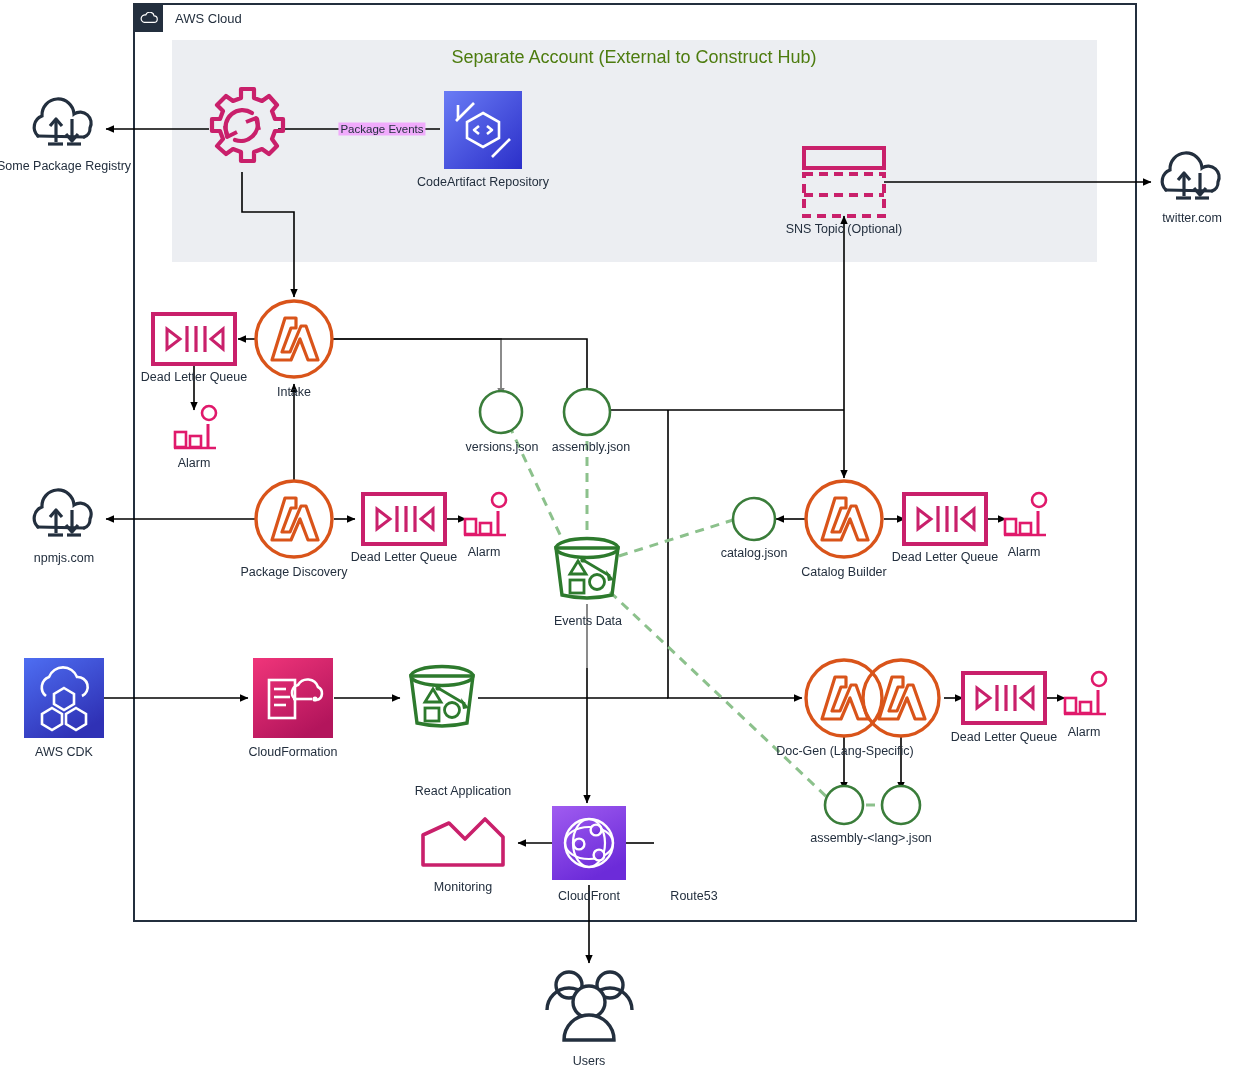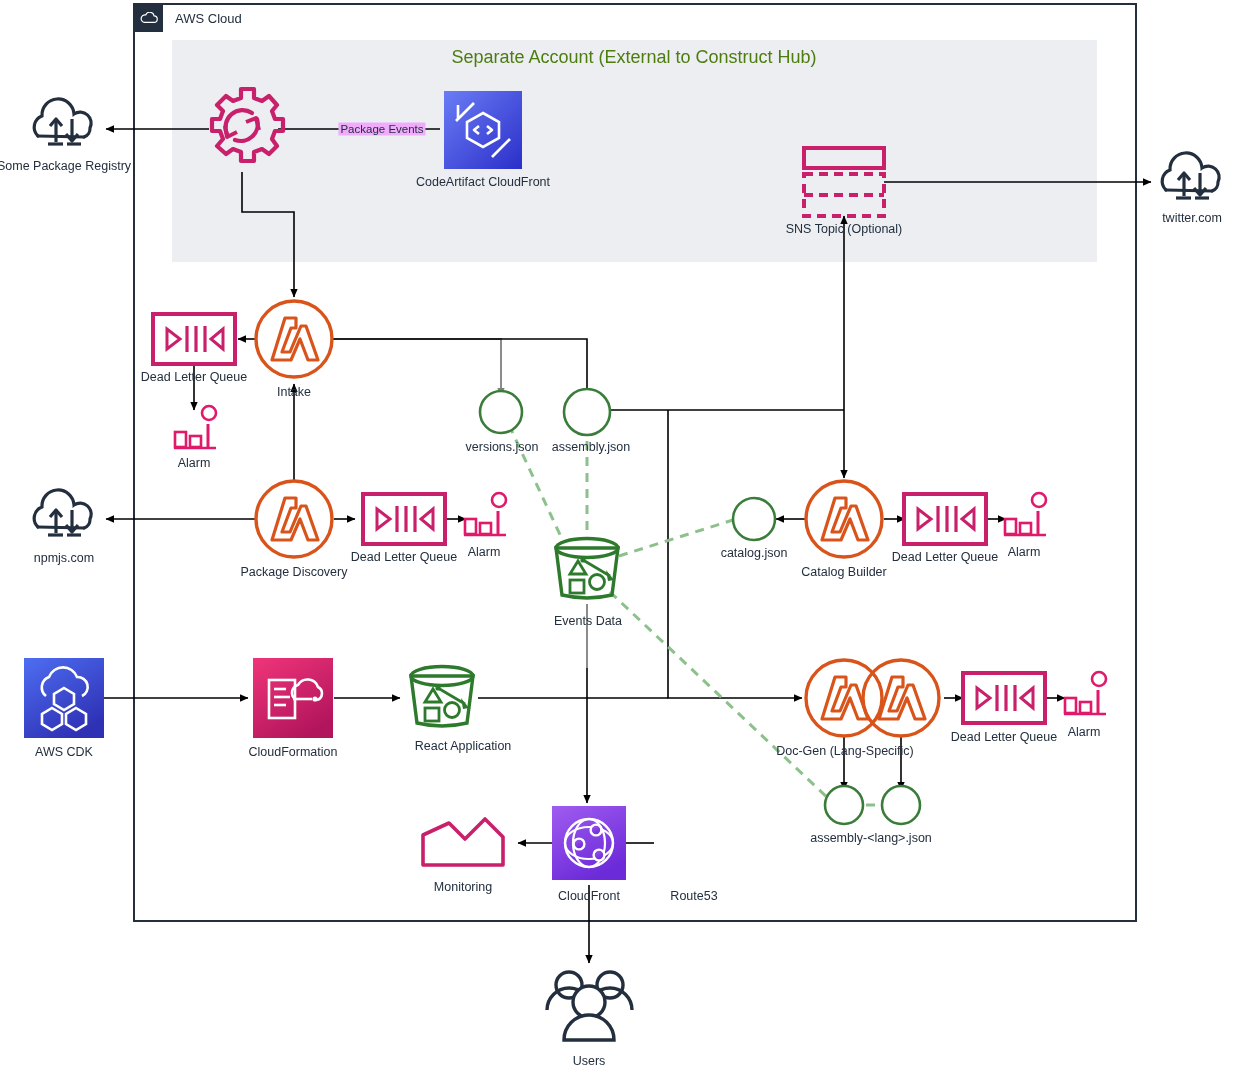--- a/index.html
+++ b/index.html
@@ -348,40 +348,40 @@
       <circle cx="44" cy="24" r="5.4" fill="url(#gCFr)" stroke="#fff" stroke-width="2.4"></circle>
       <circle cx="27" cy="38" r="5.4" fill="url(#gCFr)" stroke="#fff" stroke-width="2.4"></circle>
       <circle cx="47" cy="49" r="5.4" fill="url(#gCFr)" stroke="#fff" stroke-width="2.4"></circle>
     </svg>
   </div>
 
 
   <div class="edge-lbl" style="left:382px;top:129px;">Package Events</div>
 
   <div class="lbl" style="left:64px;top:159px;">Some Package Registry</div>
-  <div class="lbl" style="left:483px;top:175px;">CodeArtifact CloudFront</div>
+  <div class="lbl" style="left:483px;top:175px;">CodeArtifact Repository</div>
   <div class="lbl" style="left:844px;top:222px;">SNS Topic (Optional)</div>
   <div class="lbl" style="left:1192px;top:211px;">twitter.com</div>
   <div class="lbl" style="left:294px;top:385px;">Intake</div>
   <div class="lbl" style="left:194px;top:370px;">Dead Letter Queue</div>
   <div class="lbl" style="left:194px;top:456px;">Alarm</div>
   <div class="lbl" style="left:502px;top:440px;">versions.json</div>
   <div class="lbl" style="left:591px;top:440px;">assembly.json</div>
   <div class="lbl" style="left:64px;top:551px;">npmjs.com</div>
   <div class="lbl" style="left:294px;top:565px;">Package Discovery</div>
   <div class="lbl" style="left:404px;top:550px;">Dead Letter Queue</div>
   <div class="lbl" style="left:484px;top:545px;">Alarm</div>
   <div class="lbl" style="left:588px;top:614px;">Events Data</div>
   <div class="lbl" style="left:754px;top:546px;">catalog.json</div>
   <div class="lbl" style="left:844px;top:565px;">Catalog Builder</div>
   <div class="lbl" style="left:945px;top:550px;">Dead Letter Queue</div>
   <div class="lbl" style="left:1024px;top:545px;">Alarm</div>
   <div class="lbl" style="left:64px;top:745px;">AWS CDK</div>
   <div class="lbl" style="left:293px;top:745px;">CloudFormation</div>
-  <div class="lbl" style="left:442px;top:739px;padding-left:42px;">React Application</div>
+  <div class="lbl" style="left:442px;top:784px;padding-left:42px;">React Application</div>
   <div class="lbl" style="left:845px;top:744px;">Doc-Gen (Lang-Specific)</div>
   <div class="lbl" style="left:1004px;top:730px;">Dead Letter Queue</div>
   <div class="lbl" style="left:1084px;top:725px;">Alarm</div>
   <div class="lbl" style="left:845px;top:831px;margin-left:26px;">assembly-&lt;lang&gt;.json</div>
   <div class="lbl" style="left:463px;top:880px;">Monitoring</div>
   <div class="lbl" style="left:589px;top:889px;">CloudFront</div>
   <div class="lbl" style="left:694px;top:889px;">Route53</div>
   <div class="lbl" style="left:589px;top:1054px;">Users</div>
 
 </div>

